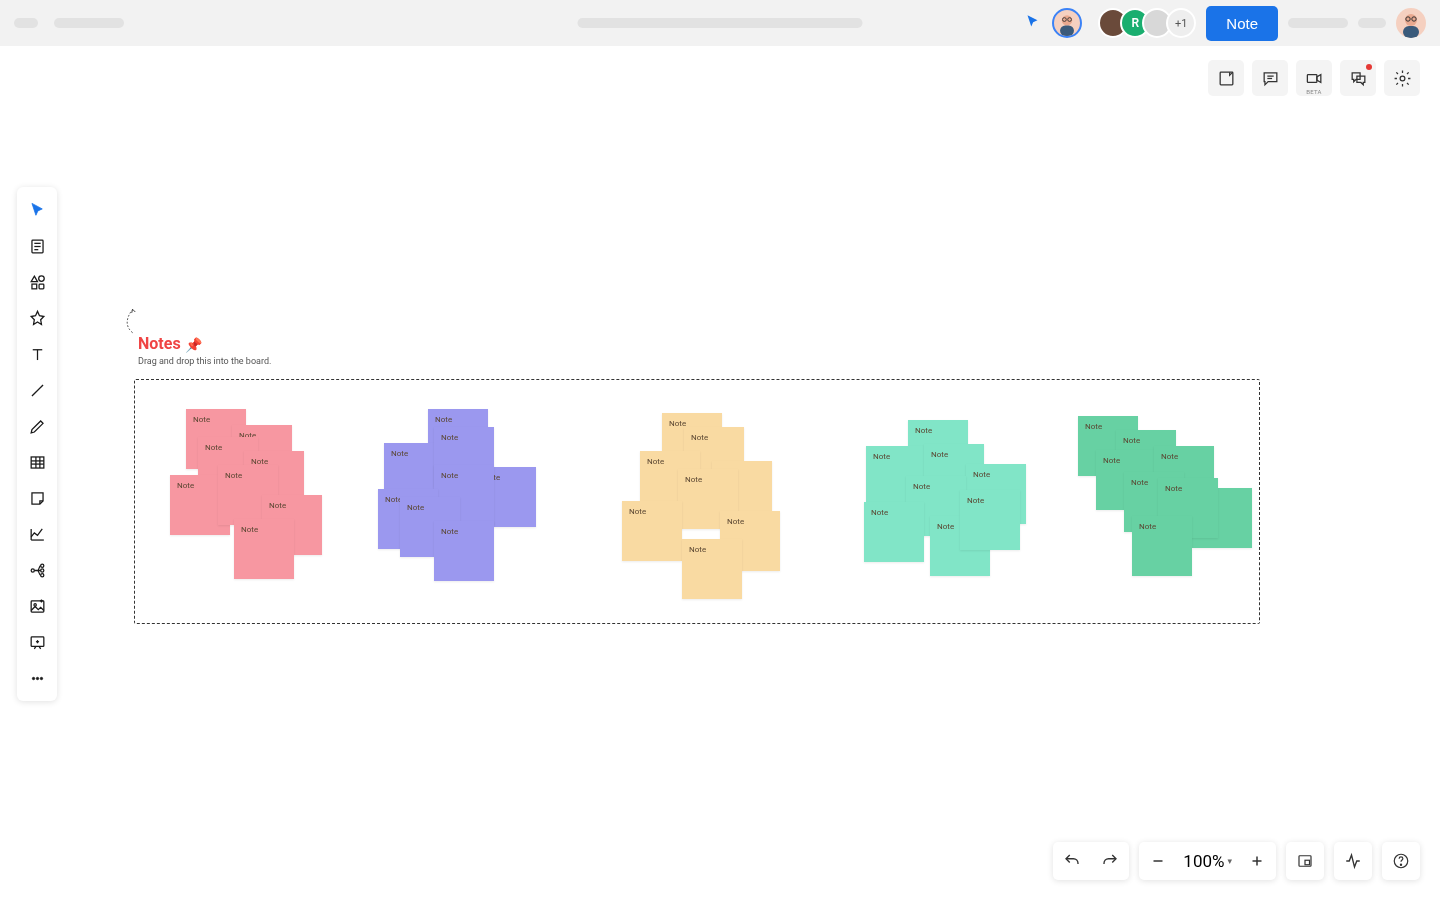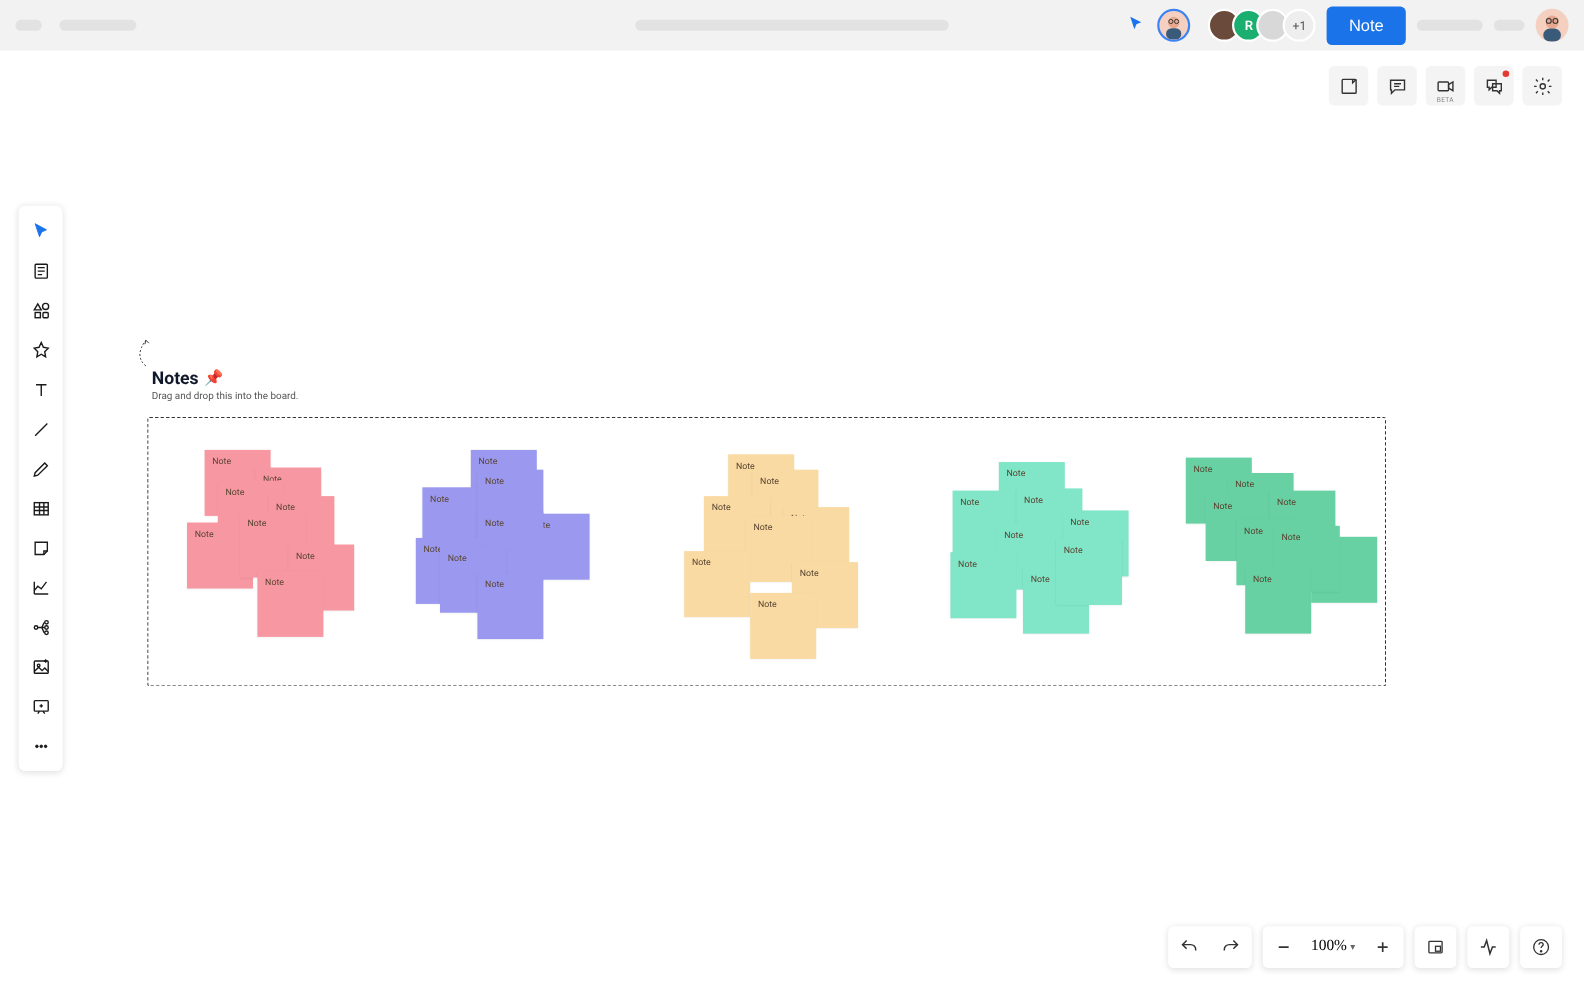--- a/index.html
+++ b/index.html
@@ -32,35 +32,35 @@
 .tri-btn svg { width:19px; height:19px; }
 
 
 .left-toolbar { position:absolute; top:187px; left:17px; width:40px; background:#fff; border-radius:6px; box-shadow:0 1px 6px rgba(0,0,0,0.12); display:flex; flex-direction:column; align-items:center; padding:6px 0; gap:2px; }
 .lt-btn { width:34px; height:34px; display:flex; align-items:center; justify-content:center; cursor:pointer; border-radius:4px; color:#1a1a1a; }
 .lt-btn.active { color:#1a73e8; }
 .lt-btn svg { width:19px; height:19px; stroke:currentColor; }
 
 
 .canvas { position:absolute; top:46px; left:0; right:0; bottom:0; }
-.notes-title { position:absolute; top:288px; left:138px; font-size:16px; font-weight:700; color:#0f172a; display:flex; align-items:center; gap:5px;}
+.notes-title { position:absolute; top:288px; left:138px; font-size:16px; font-weight:700; color:#ef4444; display:flex; align-items:flex-end; gap:5px;}
 .notes-title .pin { font-size:14px; }
 .notes-subtitle { position:absolute; top:310px; left:138px; font-size:9px; color:#555; }
 .arrow-deco { position:absolute; top:260px; left:120px; width:18px; height:30px; }
 .notes-frame { position:absolute; top:333px; left:134px; width:1126px; height:245px; border:1.5px dashed #333; border-radius:2px; background:transparent; }
 
 .note-cluster { position:absolute; }
 .note { position:absolute; width:60px; height:60px; display:flex; align-items:flex-start; justify-content:flex-start; padding:6px 7px; font-size:8px; color:#5a4632; box-shadow:0 1px 2px rgba(0,0,0,0.08); cursor:move; }
 
 
 .bottom-bars { position:absolute; bottom:20px; right:20px; display:flex; gap:10px; }
 .bb-group { background:#fff; box-shadow:0 1px 6px rgba(0,0,0,0.12); border-radius:5px; display:flex; align-items:center; height:38px; }
 .bb-btn { width:38px; height:38px; display:flex; align-items:center; justify-content:center; cursor:pointer; color:#333; }
 .bb-btn svg { width:18px; height:18px; stroke:currentColor; }
-.zoom-text { font-size:14px; padding:0 6px; display:flex; align-items:center; gap:3px;font-family:Liberation Serif, serif; }
+.zoom-text { font-size:17px; padding:0 6px; display:flex; align-items:center; gap:3px; }
 .zoom-text::after { content:'▾'; font-size:9px; color:#666; }
 
 
 .face { background: linear-gradient(#f8d0c8,#f8d0c8); position:relative; overflow:hidden; }
 .face::before { content:''; position:absolute; top:4px; left:4px; right:4px; height:10px; border-radius:50% 50% 0 0; }
 </style>
 </head>
 <body>
 
 <div class="topbar">

